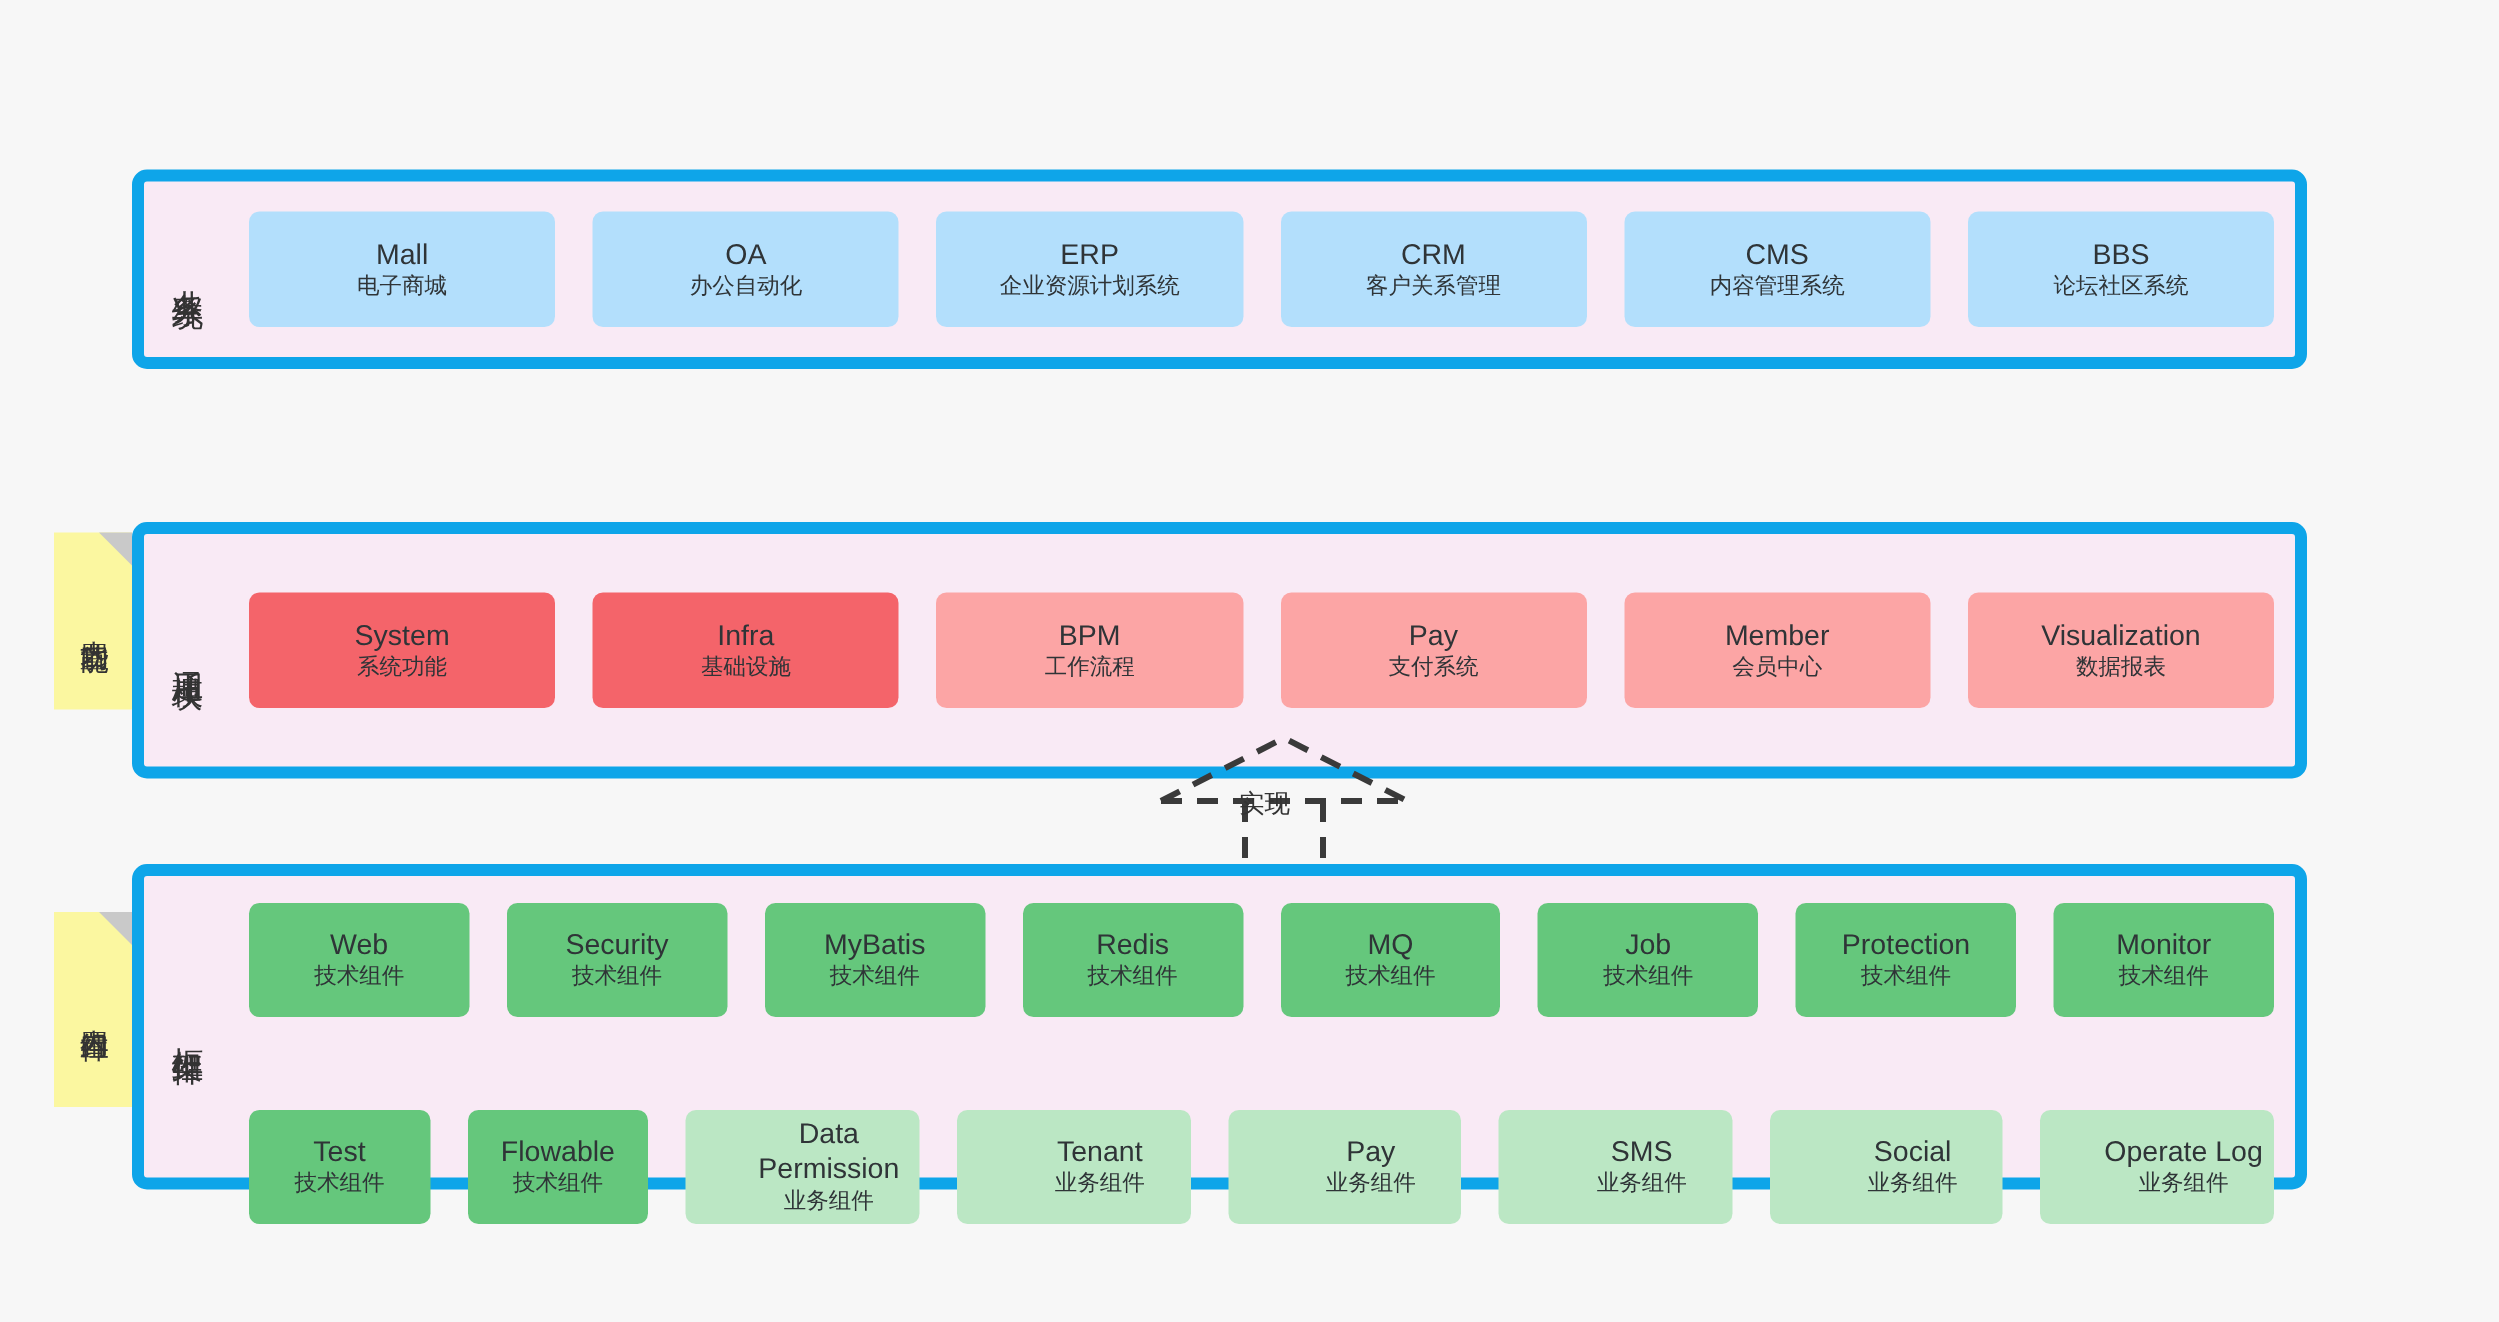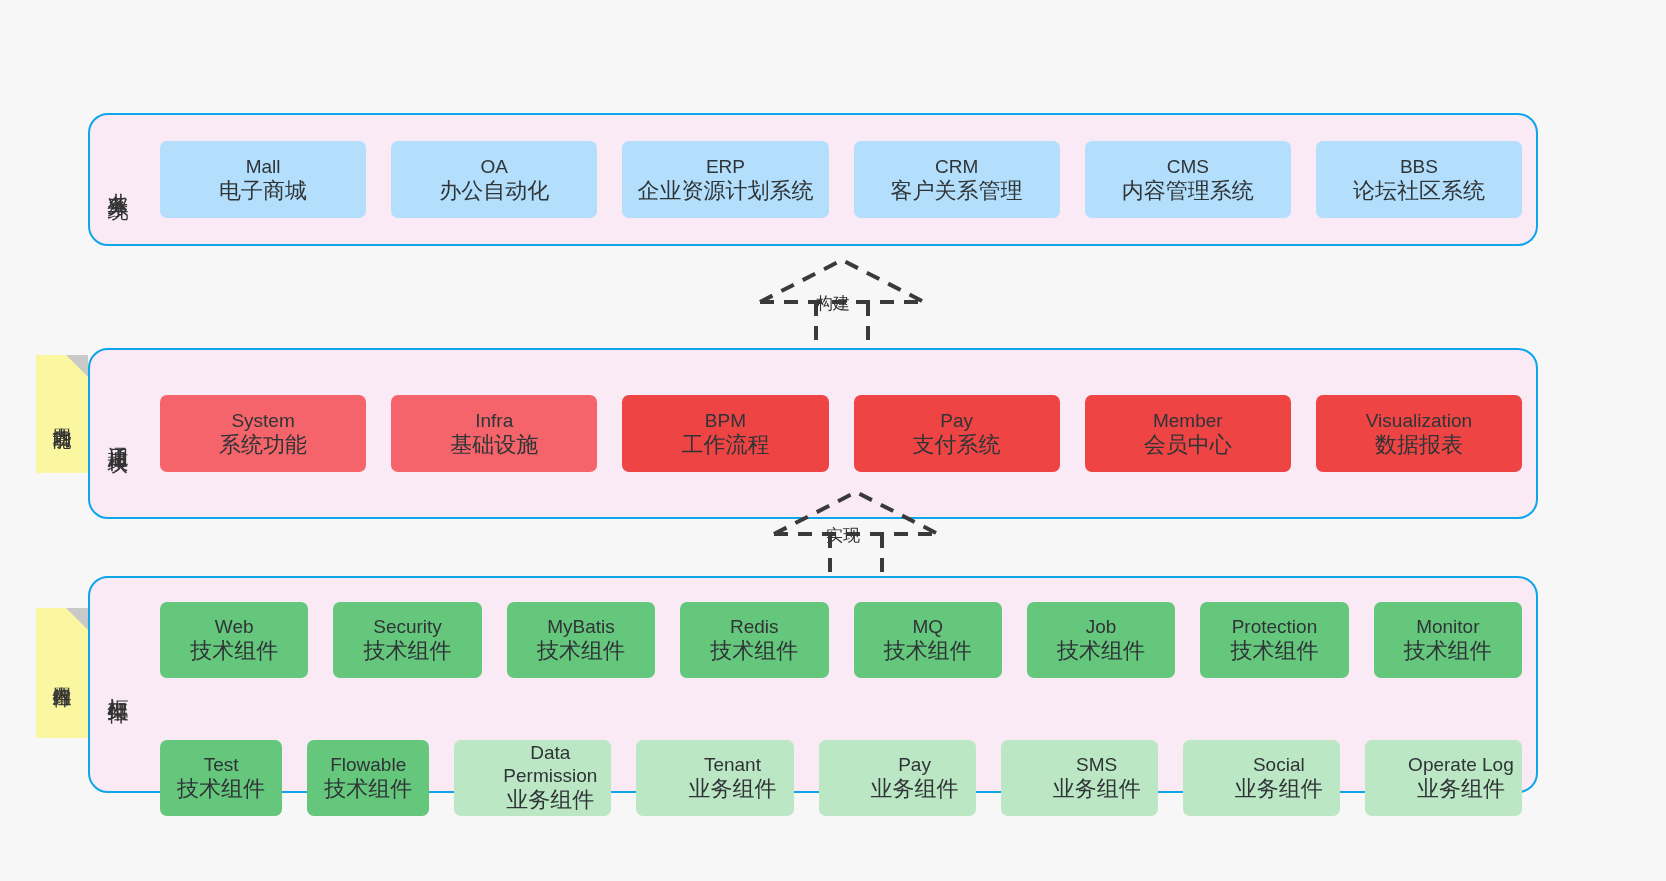--- a/index.html
+++ b/index.html
@@ -8,22 +8,22 @@
     background: #f7f7f7;
     font-family: "Liberation Sans", "DejaVu Sans", sans-serif;
     overflow: hidden;
   }
   #stage { position: relative; width: 1666px; height: 881px; }
 
   
   .band {
     position: absolute;
     background: #f9eaf5;
-    border: 2px solid #0ea5e9;
-    border-radius: 20px;
+    border: 8px solid #0ea5e9;
+    border-radius: 10px;
     display: flex;
     align-items: center;
   }
   .band-label {
     width: 56px;
     flex: 0 0 56px;
     align-self: stretch;
     display: flex;
     align-items: center;
     justify-content: center;
@@ -55,26 +55,26 @@
     flex-direction: column;
     align-items: center;
     justify-content: center;
     text-align: center;
     color: #2f3437;
     line-height: 1.22;
     padding: 6px 4px;
     user-select: none;
   }
   .card .t1 { font-size: 19px; }
-  .card .t2 { font-size: 22px; }
+  .card .t2 { font-size: 15px; }
 
   
   .c-blue       { background: #b3dffc; }
   .c-red        { background: #f4646a; }
-  .c-pink       { background: #ef4444; }
+  .c-pink       { background: #fca5a5; }
   .c-green      { background: #65c77c; }
   .c-greenlight { background: #bbe7c4; padding-left: 39px; }
 
   
   #band-business { left: 88px;  top: 113px; width: 1450px; height: 133px; }
   #band-common   { left: 88px;  top: 348px; width: 1450px; height: 171px; }
   #band-frame    { left: 88px;  top: 576px; width: 1450px; height: 217px; }
 
   #band-business .card,
   #band-common   .card { height: 77px; }
@@ -152,29 +152,20 @@
           <span class="t2">内容管理系统</span>
         </div>
         <div class="card c-blue">
           <span class="t1">BBS</span>
           <span class="t2">论坛社区系统</span>
         </div>
       </div>
     </div>
   </div>
 
-  <div class="arrow" id="arrow-build">
-    <svg width="172" height="88" viewBox="0 0 172 88" aria-hidden="true">
-      <path d="M 4 46 L 86 4 L 168 46" fill="none" stroke="#3a3a3a" stroke-width="4" stroke-dasharray="14 10" stroke-linecap="butt"></path>
-      <path d="M 4 46 L 168 46" fill="none" stroke="#3a3a3a" stroke-width="4" stroke-dasharray="14 10" stroke-linecap="butt"></path>
-      <path d="M 60 46 L 60 88" fill="none" stroke="#3a3a3a" stroke-width="4" stroke-dasharray="14 10" stroke-linecap="butt"></path>
-      <path d="M 112 46 L 112 88" fill="none" stroke="#3a3a3a" stroke-width="4" stroke-dasharray="14 10" stroke-linecap="butt"></path>
-    </svg>
-    <span class="arrow-label">构建</span>
-  </div>
 
   <div class="sticky" id="sticky-func">
     <span class="fold"></span>
     <span>内置功能</span>
   </div>
   <div class="band" id="band-common">
     <div class="band-label">通用模块</div>
     <div class="band-body">
       <div class="row">
         <div class="card c-red">

